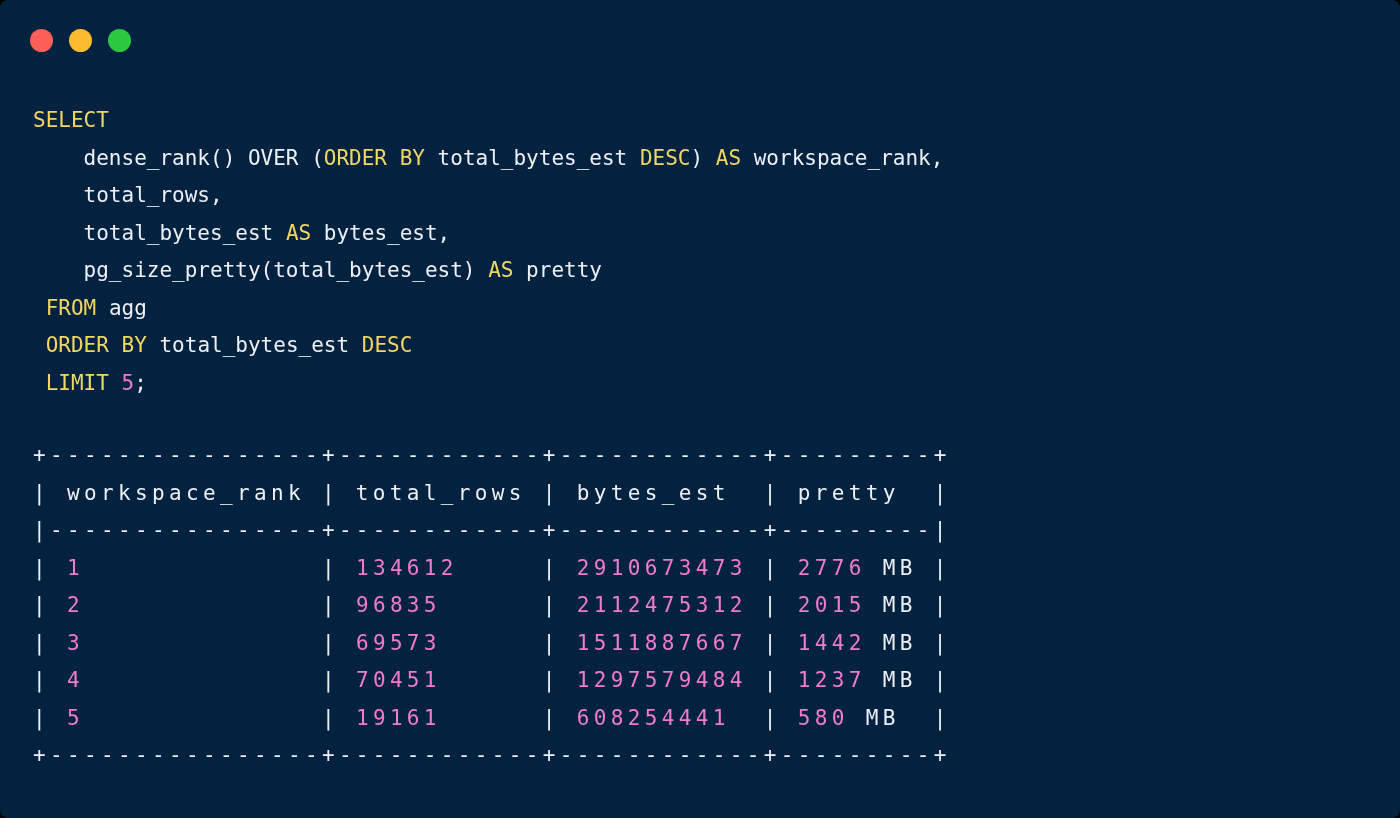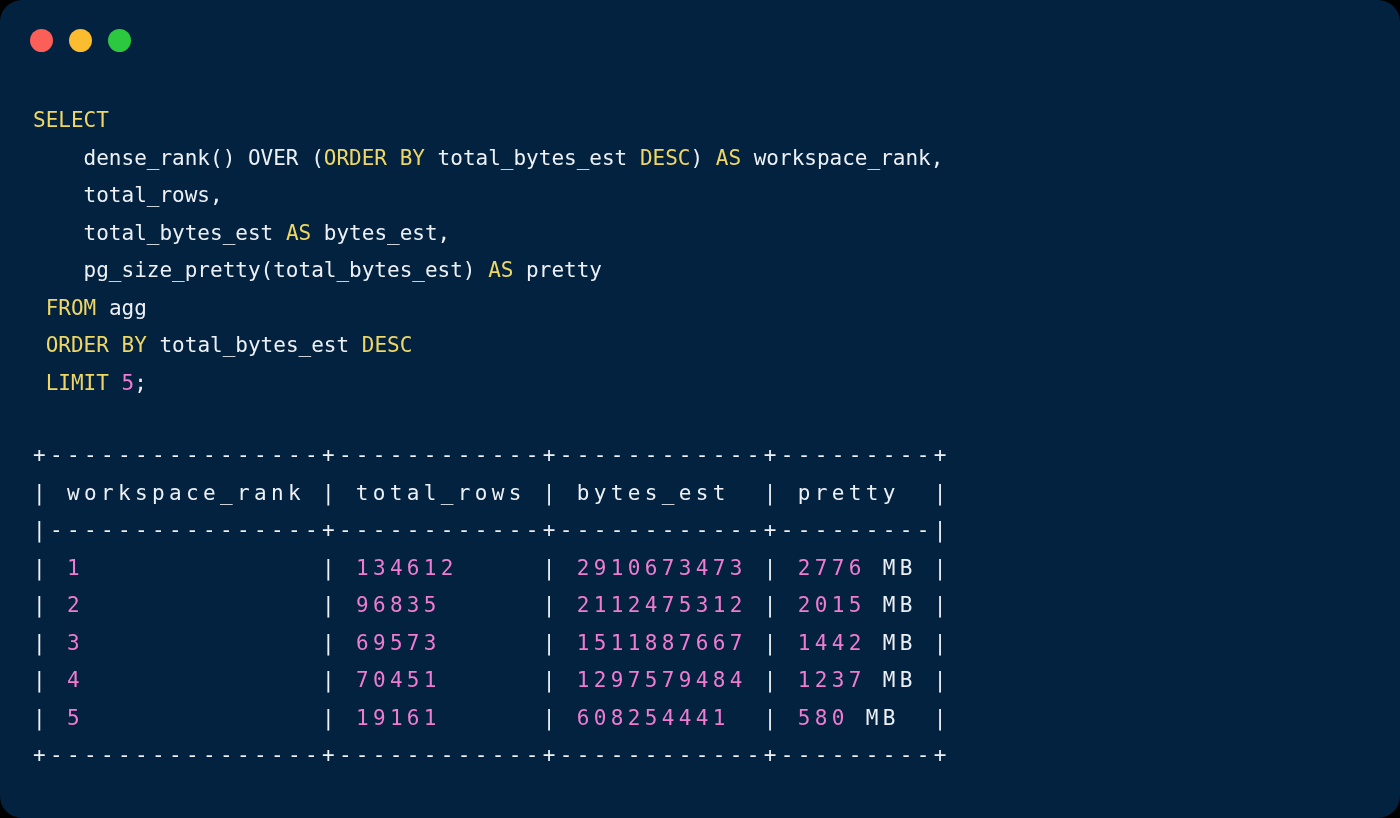--- a/index.html
+++ b/index.html
@@ -2,21 +2,21 @@
 <html style="--bg: #032240; --text: #edf1f5; --kw: #f0d763; --num: #f07cd1; --border-c: #edf1f5;"><head>
 <meta charset="utf-8">
 <style>
   :root{
     --bg:#032240; --text:#edf1f5; --kw:#f0d763; --num:#f07cd1; --border-c:#edf1f5;
   }
   *{margin:0;padding:0;box-sizing:border-box;}
   html,body{width:1400px;height:818px;background:#000;overflow:hidden;}
   .window{
     position:absolute; inset:0; width:1400px; height:818px;
-    background:var(--bg); border-radius:22px;
+    background:var(--bg); border-radius:8px;
   }
   .traffic-lights{
     position:absolute; left:30px; top:29px; display:flex; gap:16px;
   }
   .light{width:23px;height:23px;border-radius:50%;display:inline-block;}
   .code-block{
     position:absolute; left:33px; top:102px;
     font-family:"DejaVu Sans Mono","Liberation Mono",monospace;
     font-size:21px; line-height:37.5px; white-space:pre;
   }

